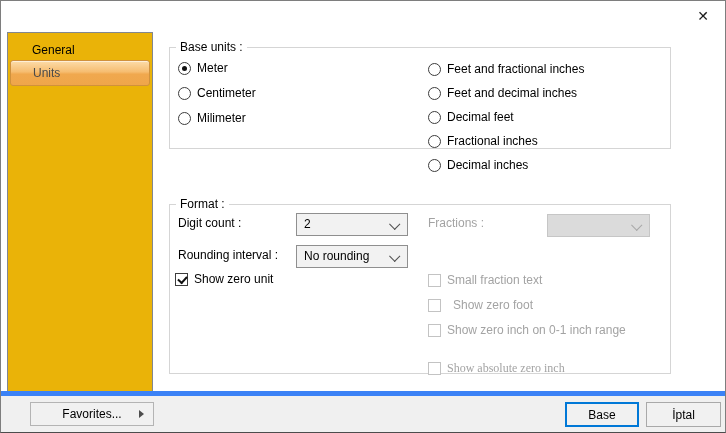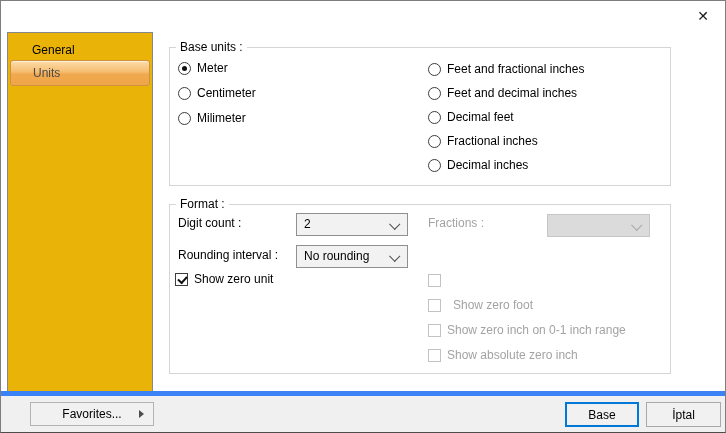--- a/index.html
+++ b/index.html
@@ -23,21 +23,21 @@
   .list-item.general { top:5px; }
   .list-item.units {
     top:27px; height:26px; line-height:24px;
     border:1px solid #d0913c; border-radius:3px;
     background:linear-gradient(to bottom,#fcdca9 0%,#f6bd71 45%,#f0a84e 55%,#efa64b 100%);
     box-shadow:inset 0 1px 0 rgba(255,255,255,.55);
     color:#4a4a4a;
   }
   
   .groupbox { position:absolute; box-sizing:border-box; border:1px solid #d5d5d5; background:#fff; }
-  .group-base { left:168px; top:46px; width:502px; height:139px; }
+  .group-base { left:168px; top:46px; width:502px; height:102px; }
   .group-format { left:168px; top:203px; width:502px; height:170px; }
   .legend { position:absolute; top:-8px; left:6px; background:#fff; padding:0 4px; white-space:nowrap; }
   
   .ctl-row { position:absolute; display:flex; align-items:center; gap:6px; height:14px; white-space:nowrap; }
   .radio { width:13px; height:13px; box-sizing:border-box; border:1px solid #3c3c3c;
     border-radius:50%; background:#fff; position:relative; flex:0 0 auto; }
   .radio.checked::after { content:""; position:absolute; left:3px; top:3px; width:5px; height:5px;
     border-radius:50%; background:#111; }
   .checkbox { width:13px; height:13px; box-sizing:border-box; border:1px solid #3c3c3c;
     background:#fff; position:relative; flex:0 0 auto; }
@@ -144,30 +144,31 @@
       <span class="chev"></span>
     </div>
 
     <label class="ctl-row" style="left:5px; top:67px;">
       <span class="checkbox checked"></span>
       <span>Show zero unit</span>
     </label>
 
     <label class="ctl-row disabled-text" style="left:258px; top:68px;">
       <span class="checkbox disabled"></span>
+      <span>Small fraction text</span>
     </label>
     <label class="ctl-row disabled-text" style="left:258px; top:93px;gap:12px;">
       <span class="checkbox disabled"></span>
       <span>Show zero foot</span>
     </label>
     <label class="ctl-row disabled-text" style="left:258px; top:118px;">
       <span class="checkbox disabled"></span>
       <span>Show zero inch on 0-1 inch range</span>
     </label>
-    <label class="ctl-row disabled-text" style="left:258px; top:143px;">
+    <label class="ctl-row disabled-text" style="left:258px; top:156px;font-family:Liberation Serif, serif;">
       <span class="checkbox disabled"></span>
       <span>Show absolute zero inch</span>
     </label>
   </div>
 
   <div class="footer">
     <div class="btn btn-favorites">
       <span>Favorites...</span>
       <span class="fav-arrow"></span>
     </div>

